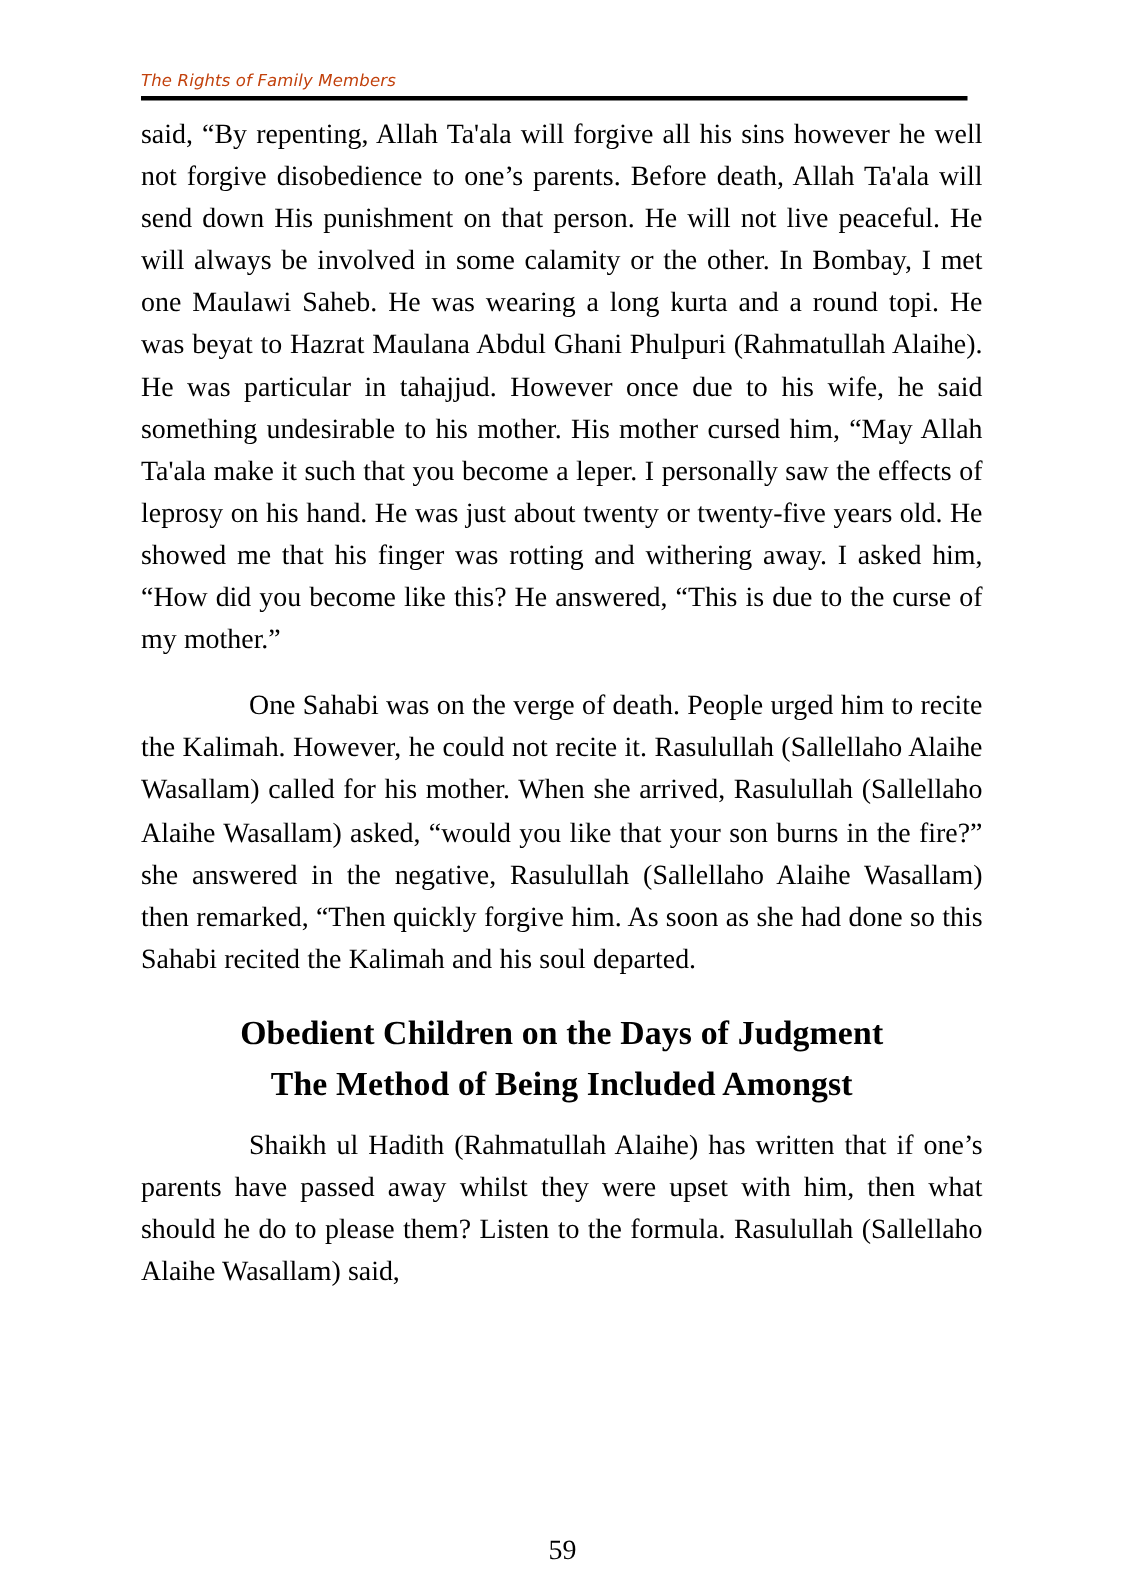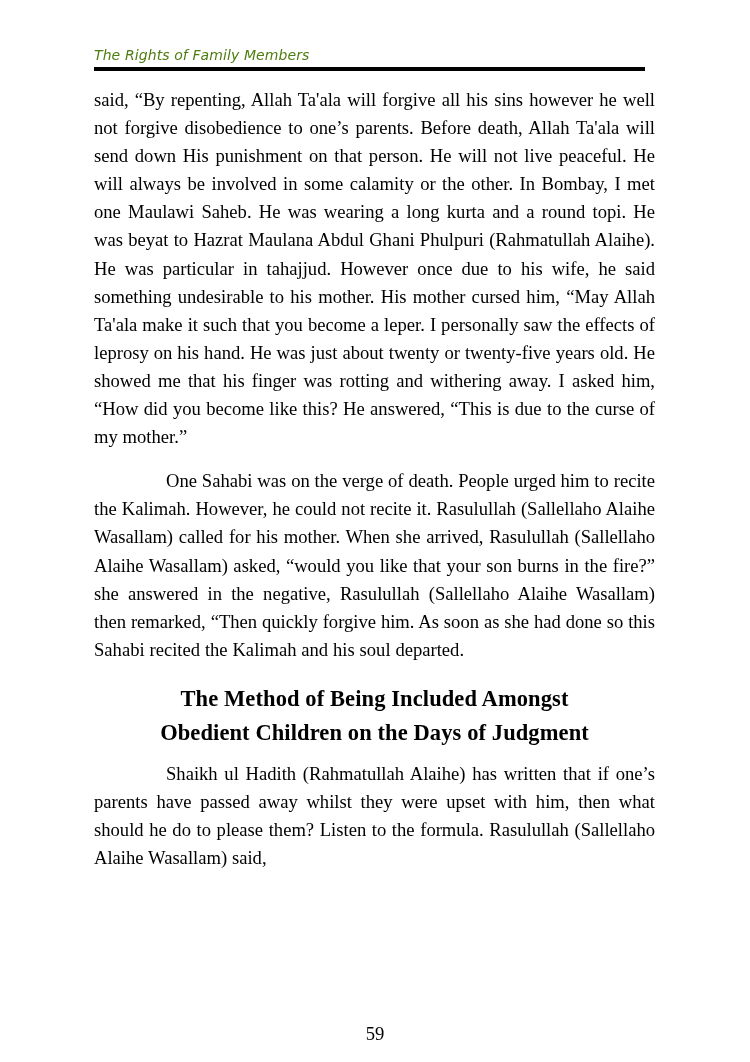--- a/index.html
+++ b/index.html
@@ -23,39 +23,39 @@
   .running-header {
     position: absolute;
     left: 94px;
     top: 48px;
     width: 561px;
   }
 
   .running-header-text {
     font-family: "DejaVu Sans", "Liberation Sans", sans-serif;
     font-style: italic;
-    font-size: 14px;
+    font-size: 11px;
     letter-spacing: 0.1px;
-    color: #4d7c0f;
+    color: #c2410c;
     line-height: 1.1;
     white-space: nowrap;
   }
 
   .header-rule {
     margin-top: 4px;
     width: 551px;
     height: 3.2px;
     background: #000000;
   }
 
   
   .content {
     position: absolute;
     left: 94px;
-    top: 86px;
+    top: 76px;
     width: 561px;
   }
 
   p.body-para {
     margin: 0;
     font-size: 18.6px;
     line-height: 28.1px;
     text-align: justify;
     text-justify: inter-word;
     -webkit-hyphens: none;
@@ -108,22 +108,22 @@
     <div class="header-rule"></div>
   </div>
 
   <div class="content">
 
     <p class="body-para">said, “By repenting, Allah Ta'ala will forgive all his sins however he well not forgive disobedience to one’s parents. Before death, Allah Ta'ala will send down His punishment on that person. He will not live peaceful. He will always be involved in some calamity or the other. In Bombay, I met one Maulawi Saheb. He was wearing a long kurta and a round topi. He was beyat to Hazrat Maulana Abdul Ghani Phulpuri (Rahmatullah Alaihe). He was particular in tahajjud. However once due to his wife, he said something undesirable to his mother. His mother cursed him, “May Allah Ta'ala make it such that you become a leper. I personally saw the effects of leprosy on his hand. He was just about twenty or twenty-five years old. He showed me that his finger was rotting and withering away. I asked him, “How did you become like this? He answered, “This is due to the curse of my mother.”</p>
 
     <p class="body-para indented">One Sahabi was on the verge of death. People urged him to recite the Kalimah. However, he could not recite it. Rasulullah (Sallellaho Alaihe Wasallam) called for his mother. When she arrived, Rasulullah (Sallellaho Alaihe Wasallam) asked, “would you like that your son burns in the fire?” she answered in the negative, Rasulullah (Sallellaho Alaihe Wasallam) then remarked, “Then quickly forgive him. As soon as she had done so this Sahabi recited the Kalimah and his soul departed.</p>
 
     <h2 class="section-heading">
+      <span class="heading-line">Obedient Children on the Days of Judgment</span>
       <span class="heading-line">The Method of Being Included Amongst</span>
-      <span class="heading-line">Obedient Children on the Days of Judgment</span>
     </h2>
 
     <p class="body-para indented">Shaikh ul Hadith (Rahmatullah Alaihe) has written that if one’s parents have passed away whilst they were upset with him, then what should he do to please them? Listen to the formula. Rasulullah (Sallellaho Alaihe Wasallam) said,</p>
 
   </div>
 
   <div class="page-number">59</div>
 
 </div>
 

